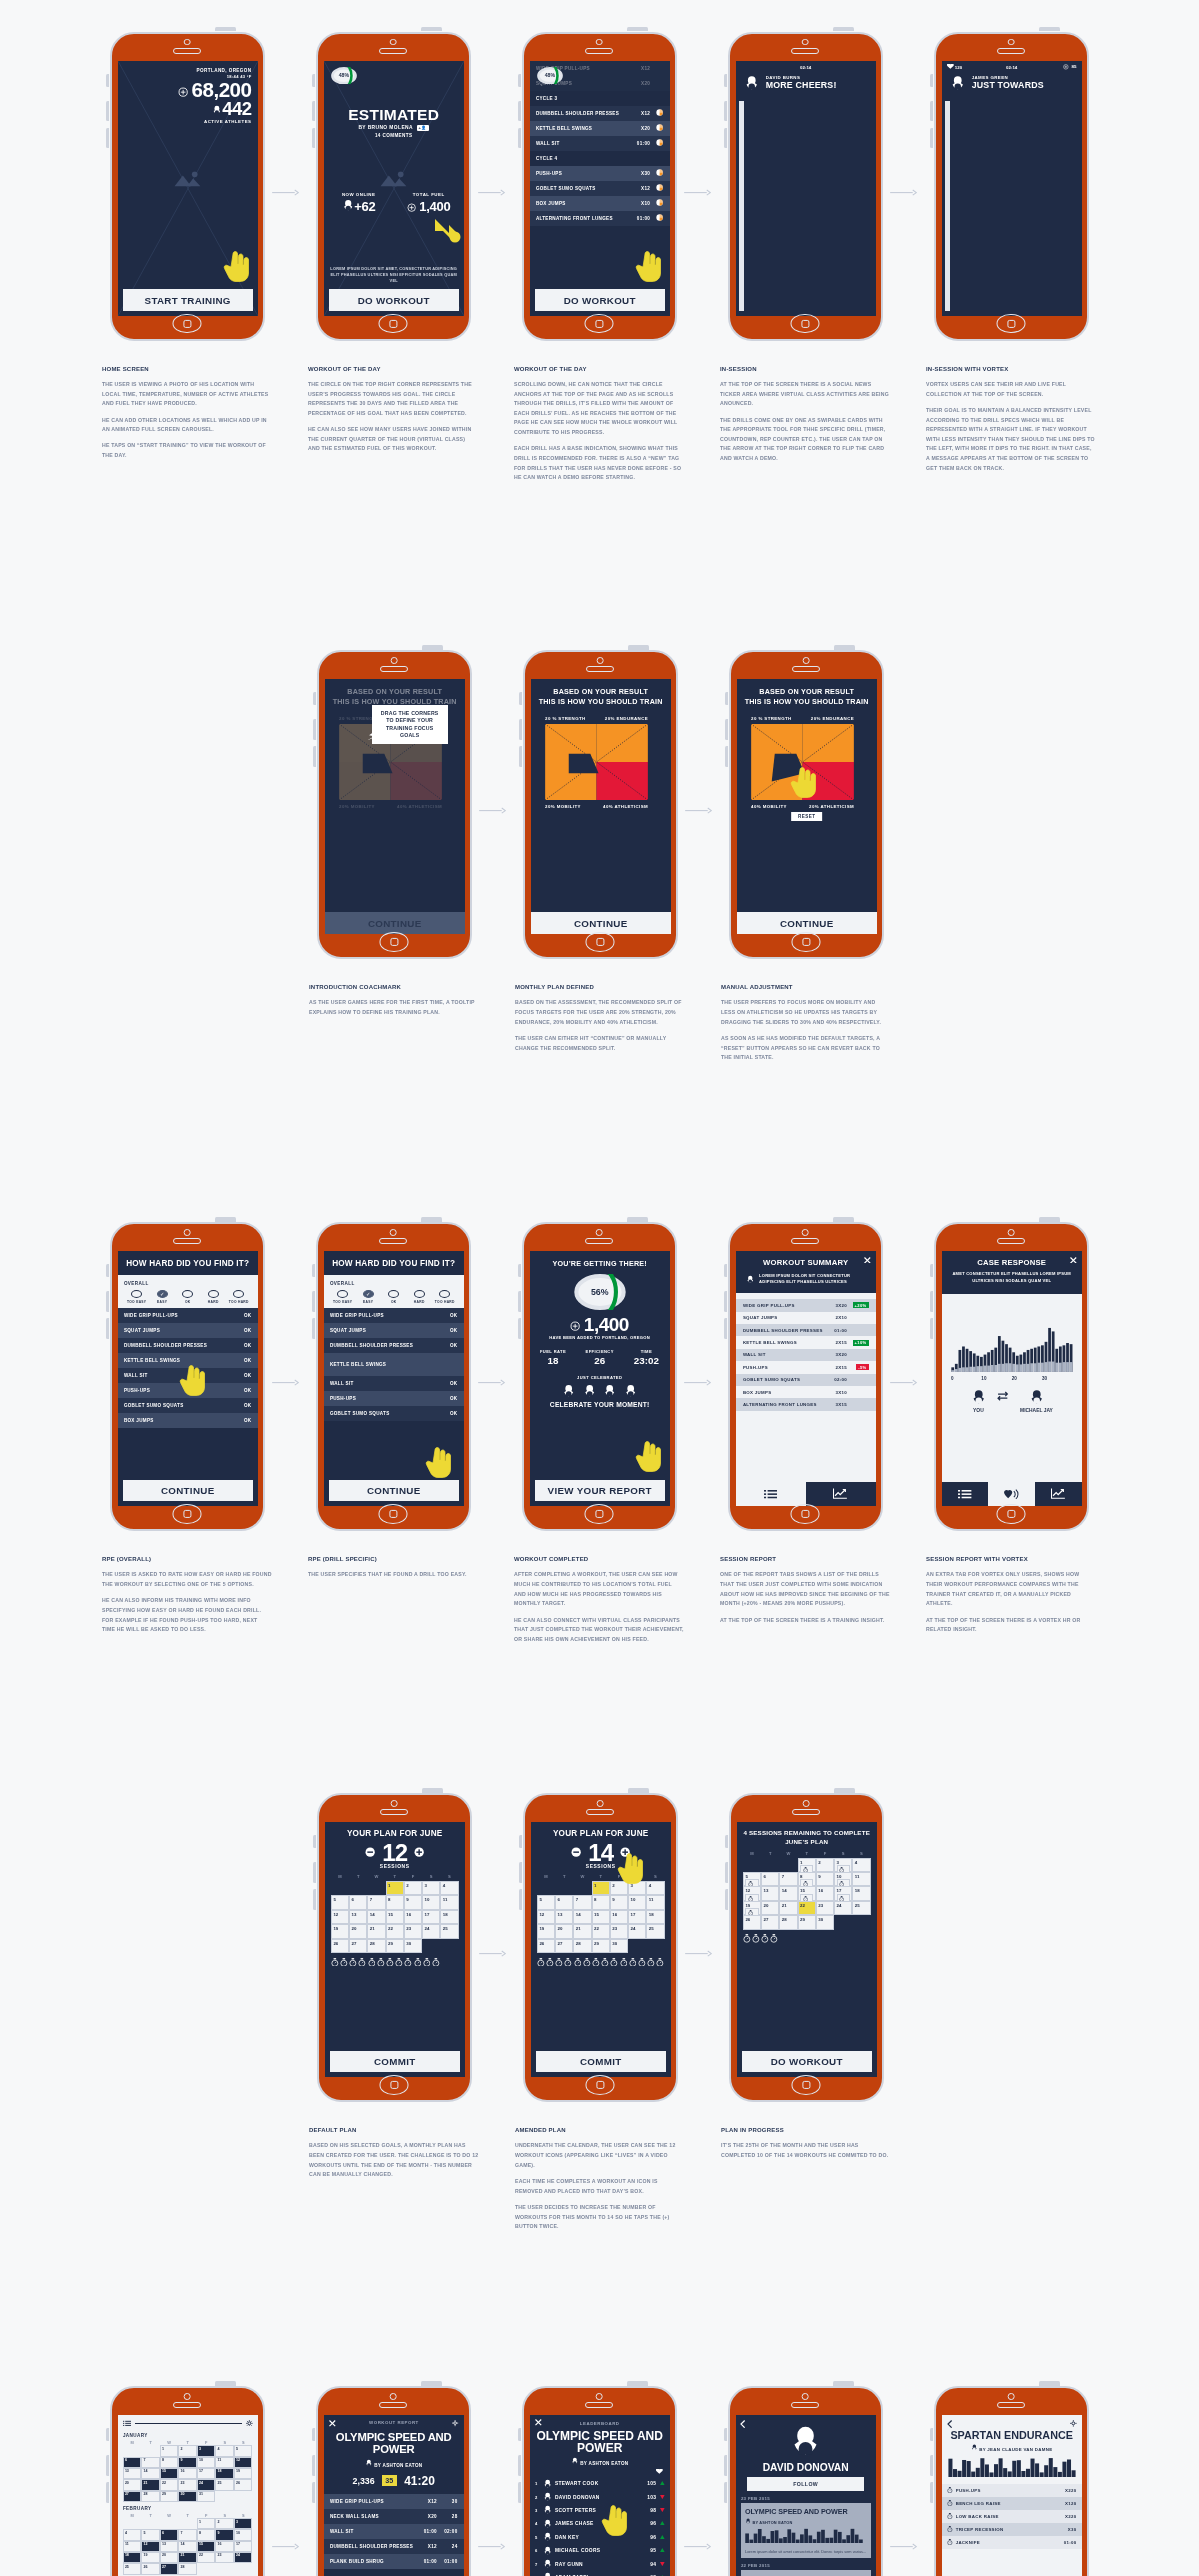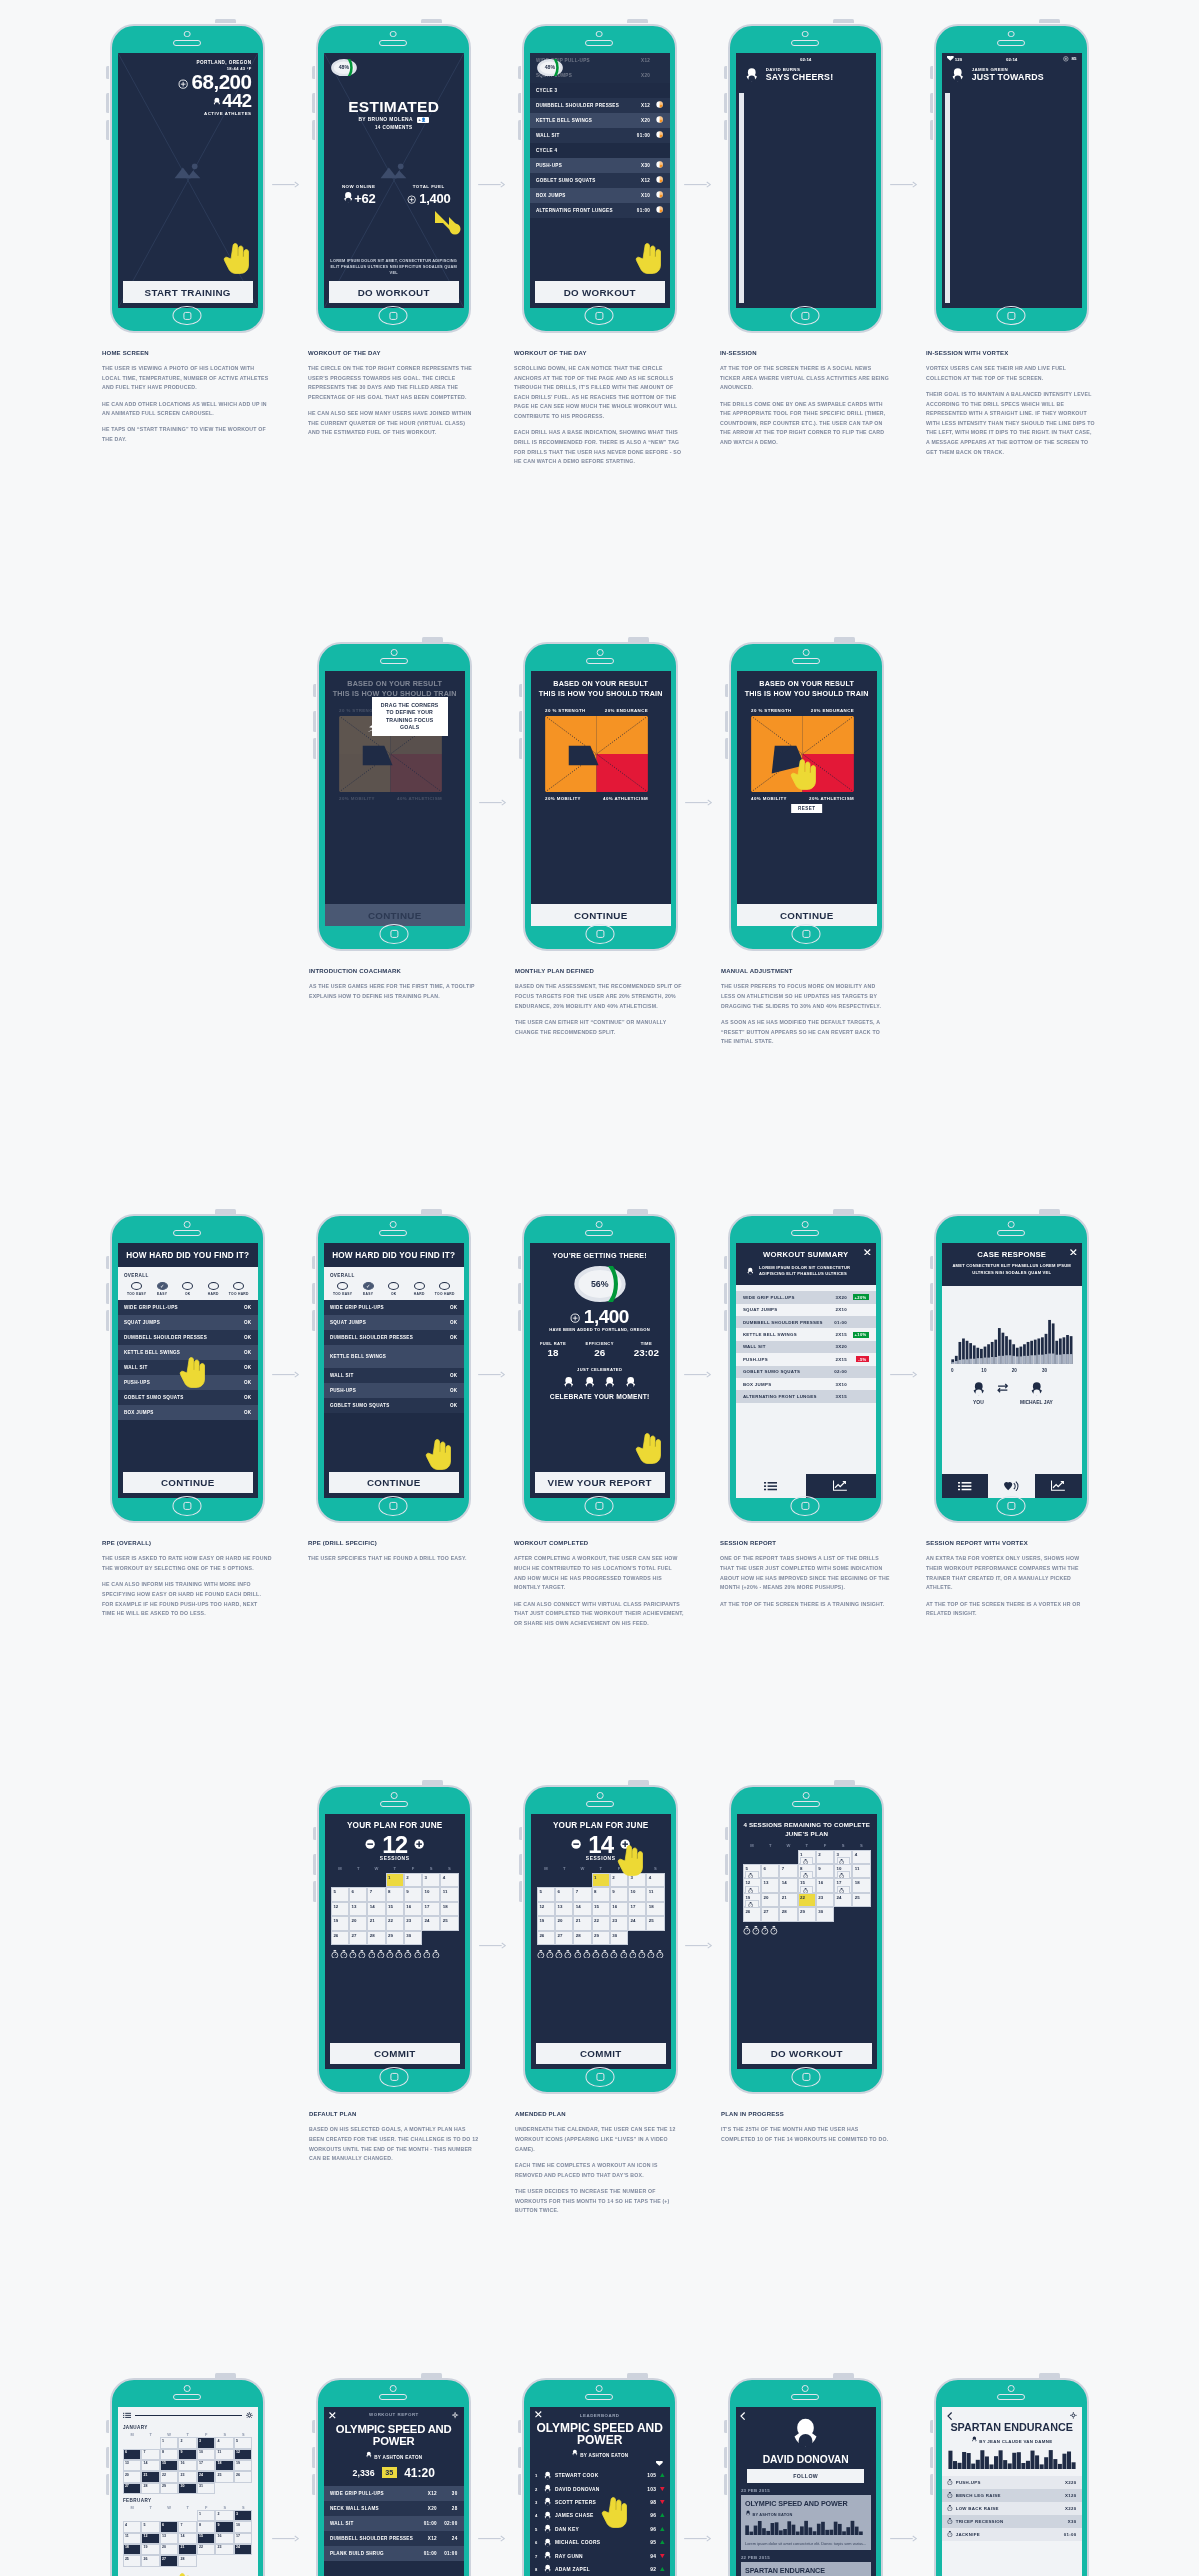--- a/index.html
+++ b/index.html
@@ -8,22 +8,22 @@
     width:1199px; height:2907px; position:relative;
     font-family:"Liberation Sans", sans-serif;
     -webkit-font-smoothing:antialiased;
   }
   
   .row{ position:absolute; left:0; width:1199px; display:flex; }
   .cell{ position:relative; width:206px; }
 
   
   .phone{
-    position:relative; width:155px; height:309px; margin:8px auto;
-    border:2.6px solid #ced3dd; border-radius:24px; background:#14b8a6;
+    position:relative; width:155px; height:309px; margin:16px auto;
+    border:2.6px solid #ced3dd; border-radius:24px; background:#c2410c;
   }
   .phone .spk{ position:absolute; top:14.4px; left:50%; transform:translateX(-50%);
     width:28px; height:5.7px; border:1.3px solid #e2e6ee; border-radius:4.1px;}
   .phone .cam{ position:absolute; top:5.2px; left:50%; transform:translateX(-50%);
     width:6.7px;height:6.7px;border:1.3px solid #e2e6ee;border-radius:50%;}
   .phone .home{ position:absolute; bottom:5.2px; left:50%; transform:translateX(-50%);
     width:29px;height:19.6px;border:1.3px solid #e2e6ee;border-radius:50%;}
   .phone .home i{ position:absolute; top:50%; left:50%; transform:translate(-50%,-50%);
     width:8.2px;height:8.2px;border:1.3px solid #e2e6ee;border-radius:2.1px;display:block;}
   .phone .btn-top{ position:absolute; top:-6.7px; right:27px; width:20.6px;height:4.6px;
@@ -462,21 +462,21 @@
   <div class="spk"></div>
   <div class="screen">
     <div class="news">
       <div class="tm">02:14</div>
       <div class="av"><svg width="15.5" height="15.5" viewBox="0 0 24 24">
                   <path d="M12 2a6 6 0 0 1 6 6v1a6 6 0 0 1-1.2 3.6l3.2 2.3A11 11 0 0 1 12 22 11 11 0 0 1 4 14.9l3.2-2.3A6 6 0 0 1 6 9V8a6 6 0 0 1 6-6z" fill="#fff"></path>
                   <path d="M12 13a5 5 0 0 0-5 5v4h10v-4a5 5 0 0 0-5-5z" fill="#1f2b45"></path>
                 </svg></div>
       <div class="who">
         <div class="a">DAVID BURNS</div>
-        <div class="b">SAYS CHEERS!</div>
+        <div class="b">MORE CHEERS!</div>
               </div>
             </div>
     <div class="cardstack"></div>
           </div>
   <div class="home">
             <i></i>
           </div>
   <div class="arrow"><svg viewBox="0 0 52 14">
               <line x1="0" y1="7" x2="44" y2="7" stroke="#c2c9d6" stroke-width="2"></line>
               <path d="M44 2 L51 7 L44 12" fill="none" stroke="#c2c9d6" stroke-width="2"></path>

